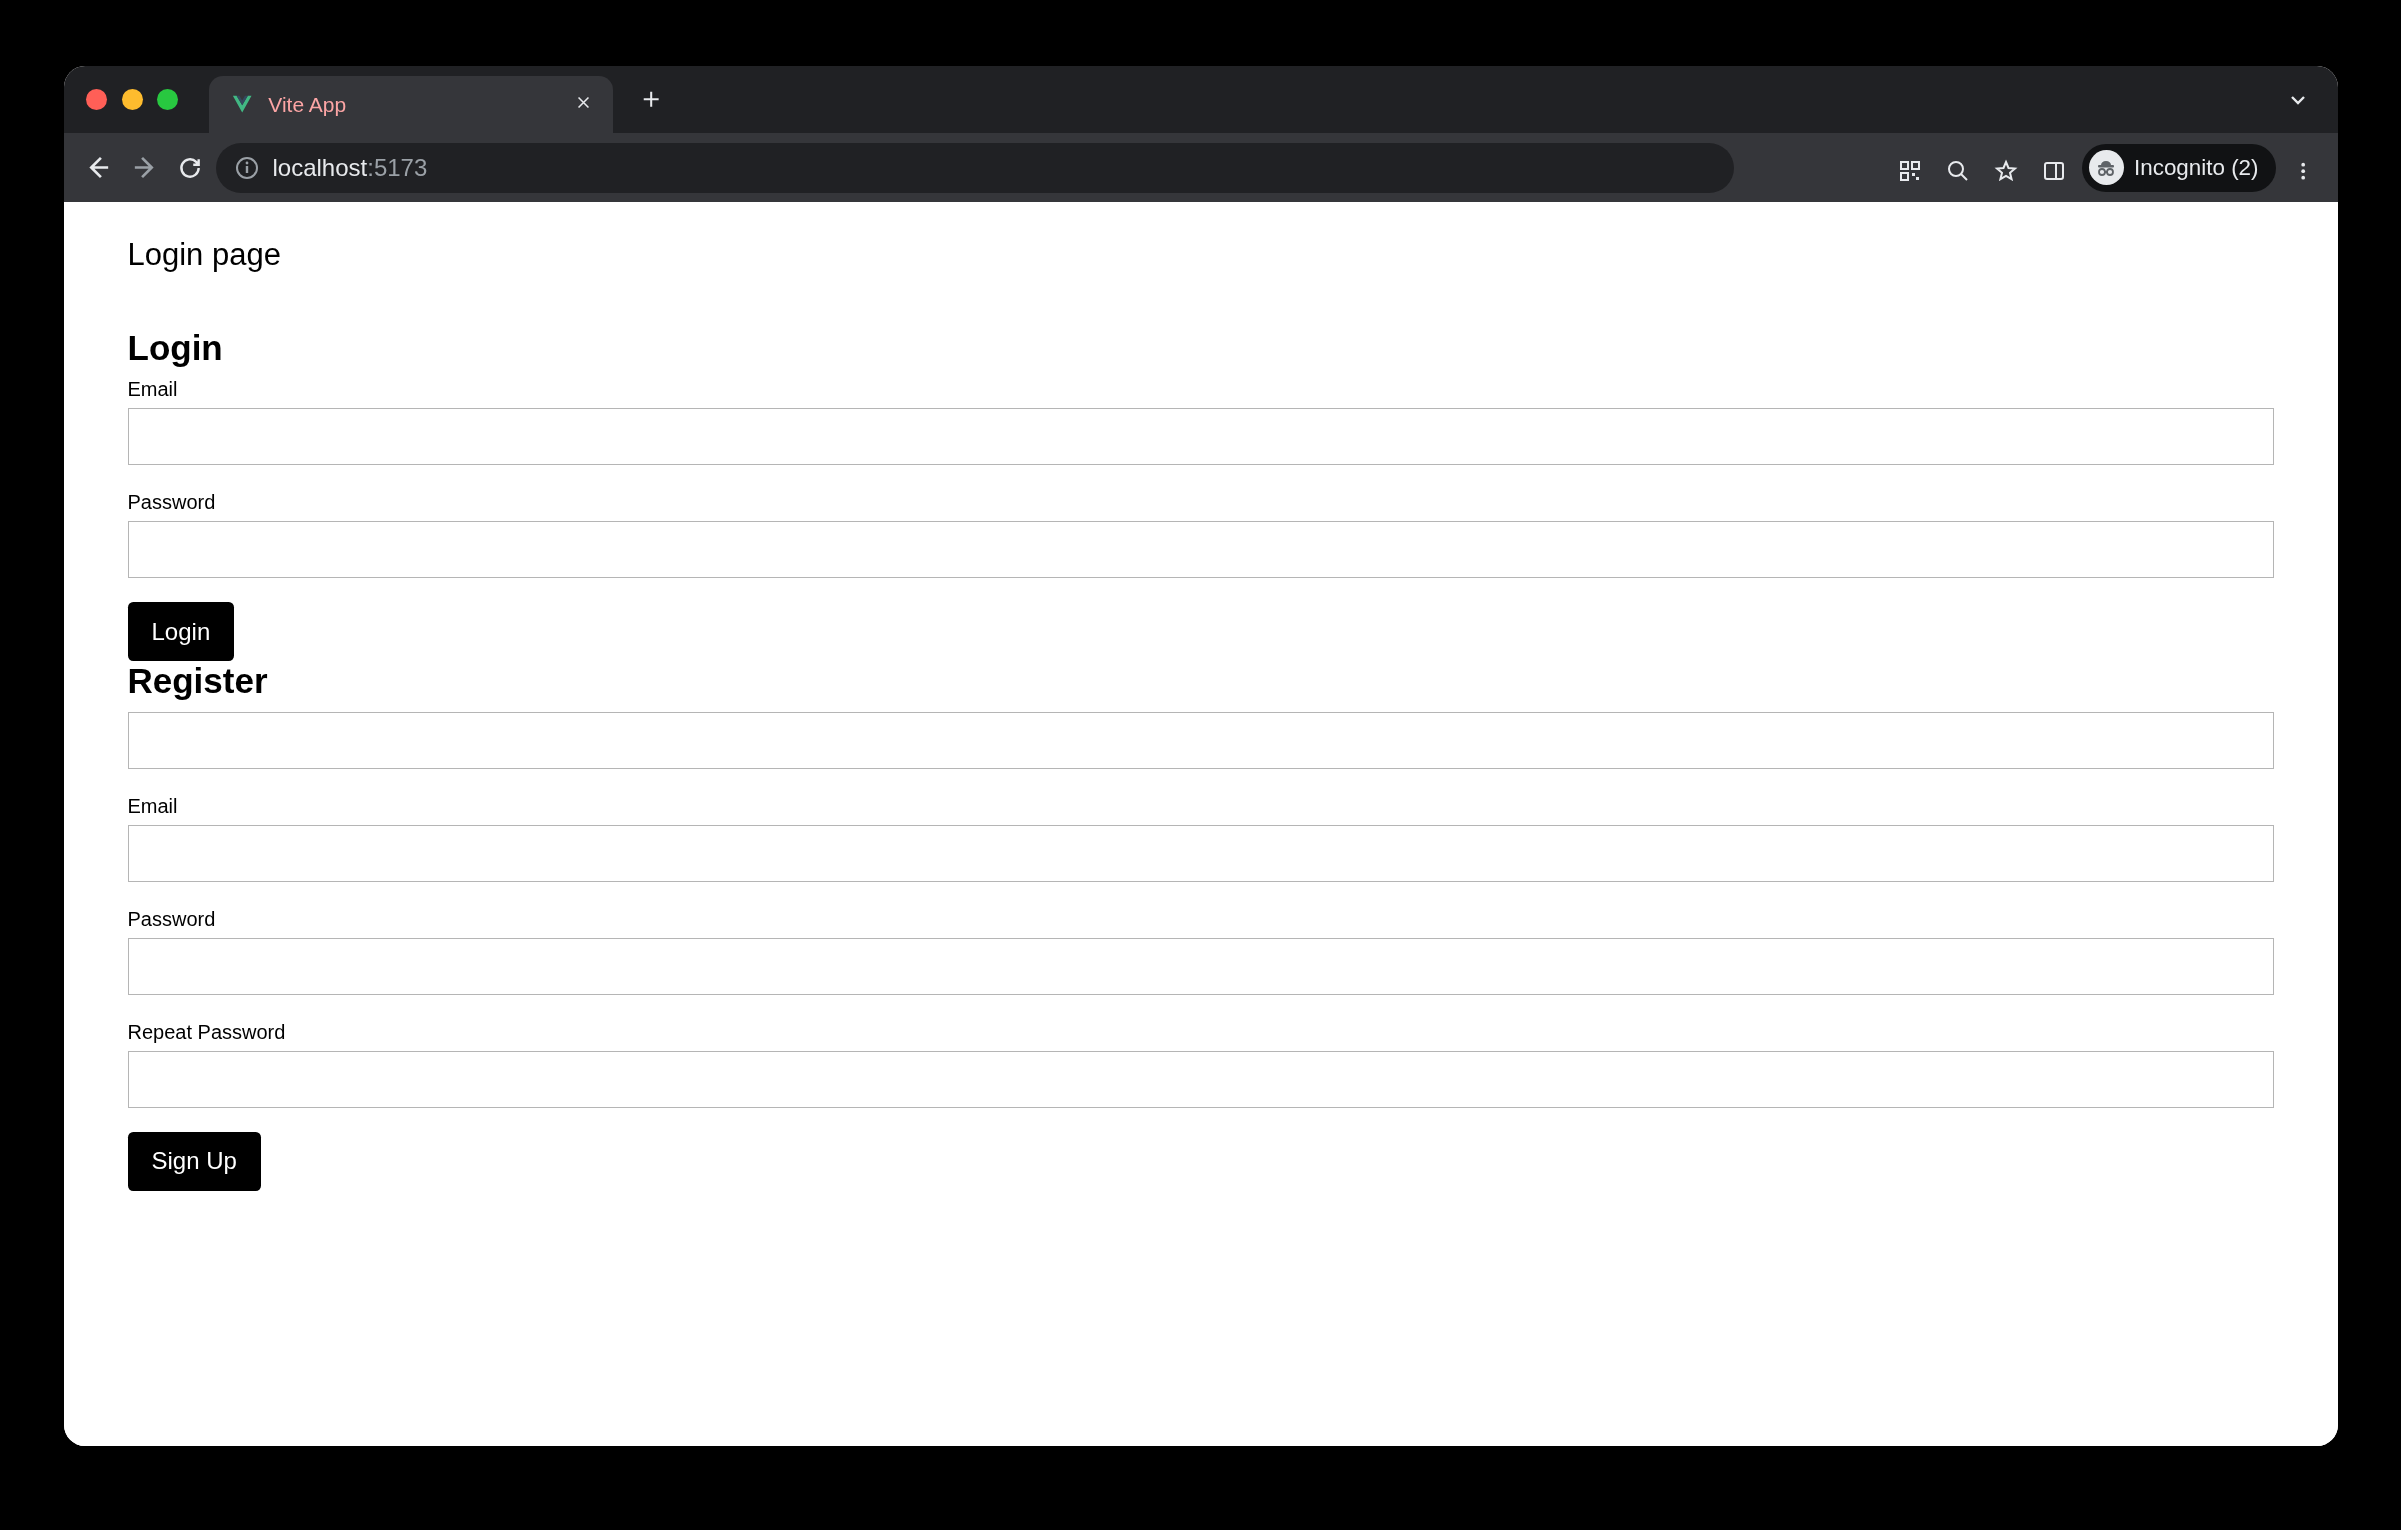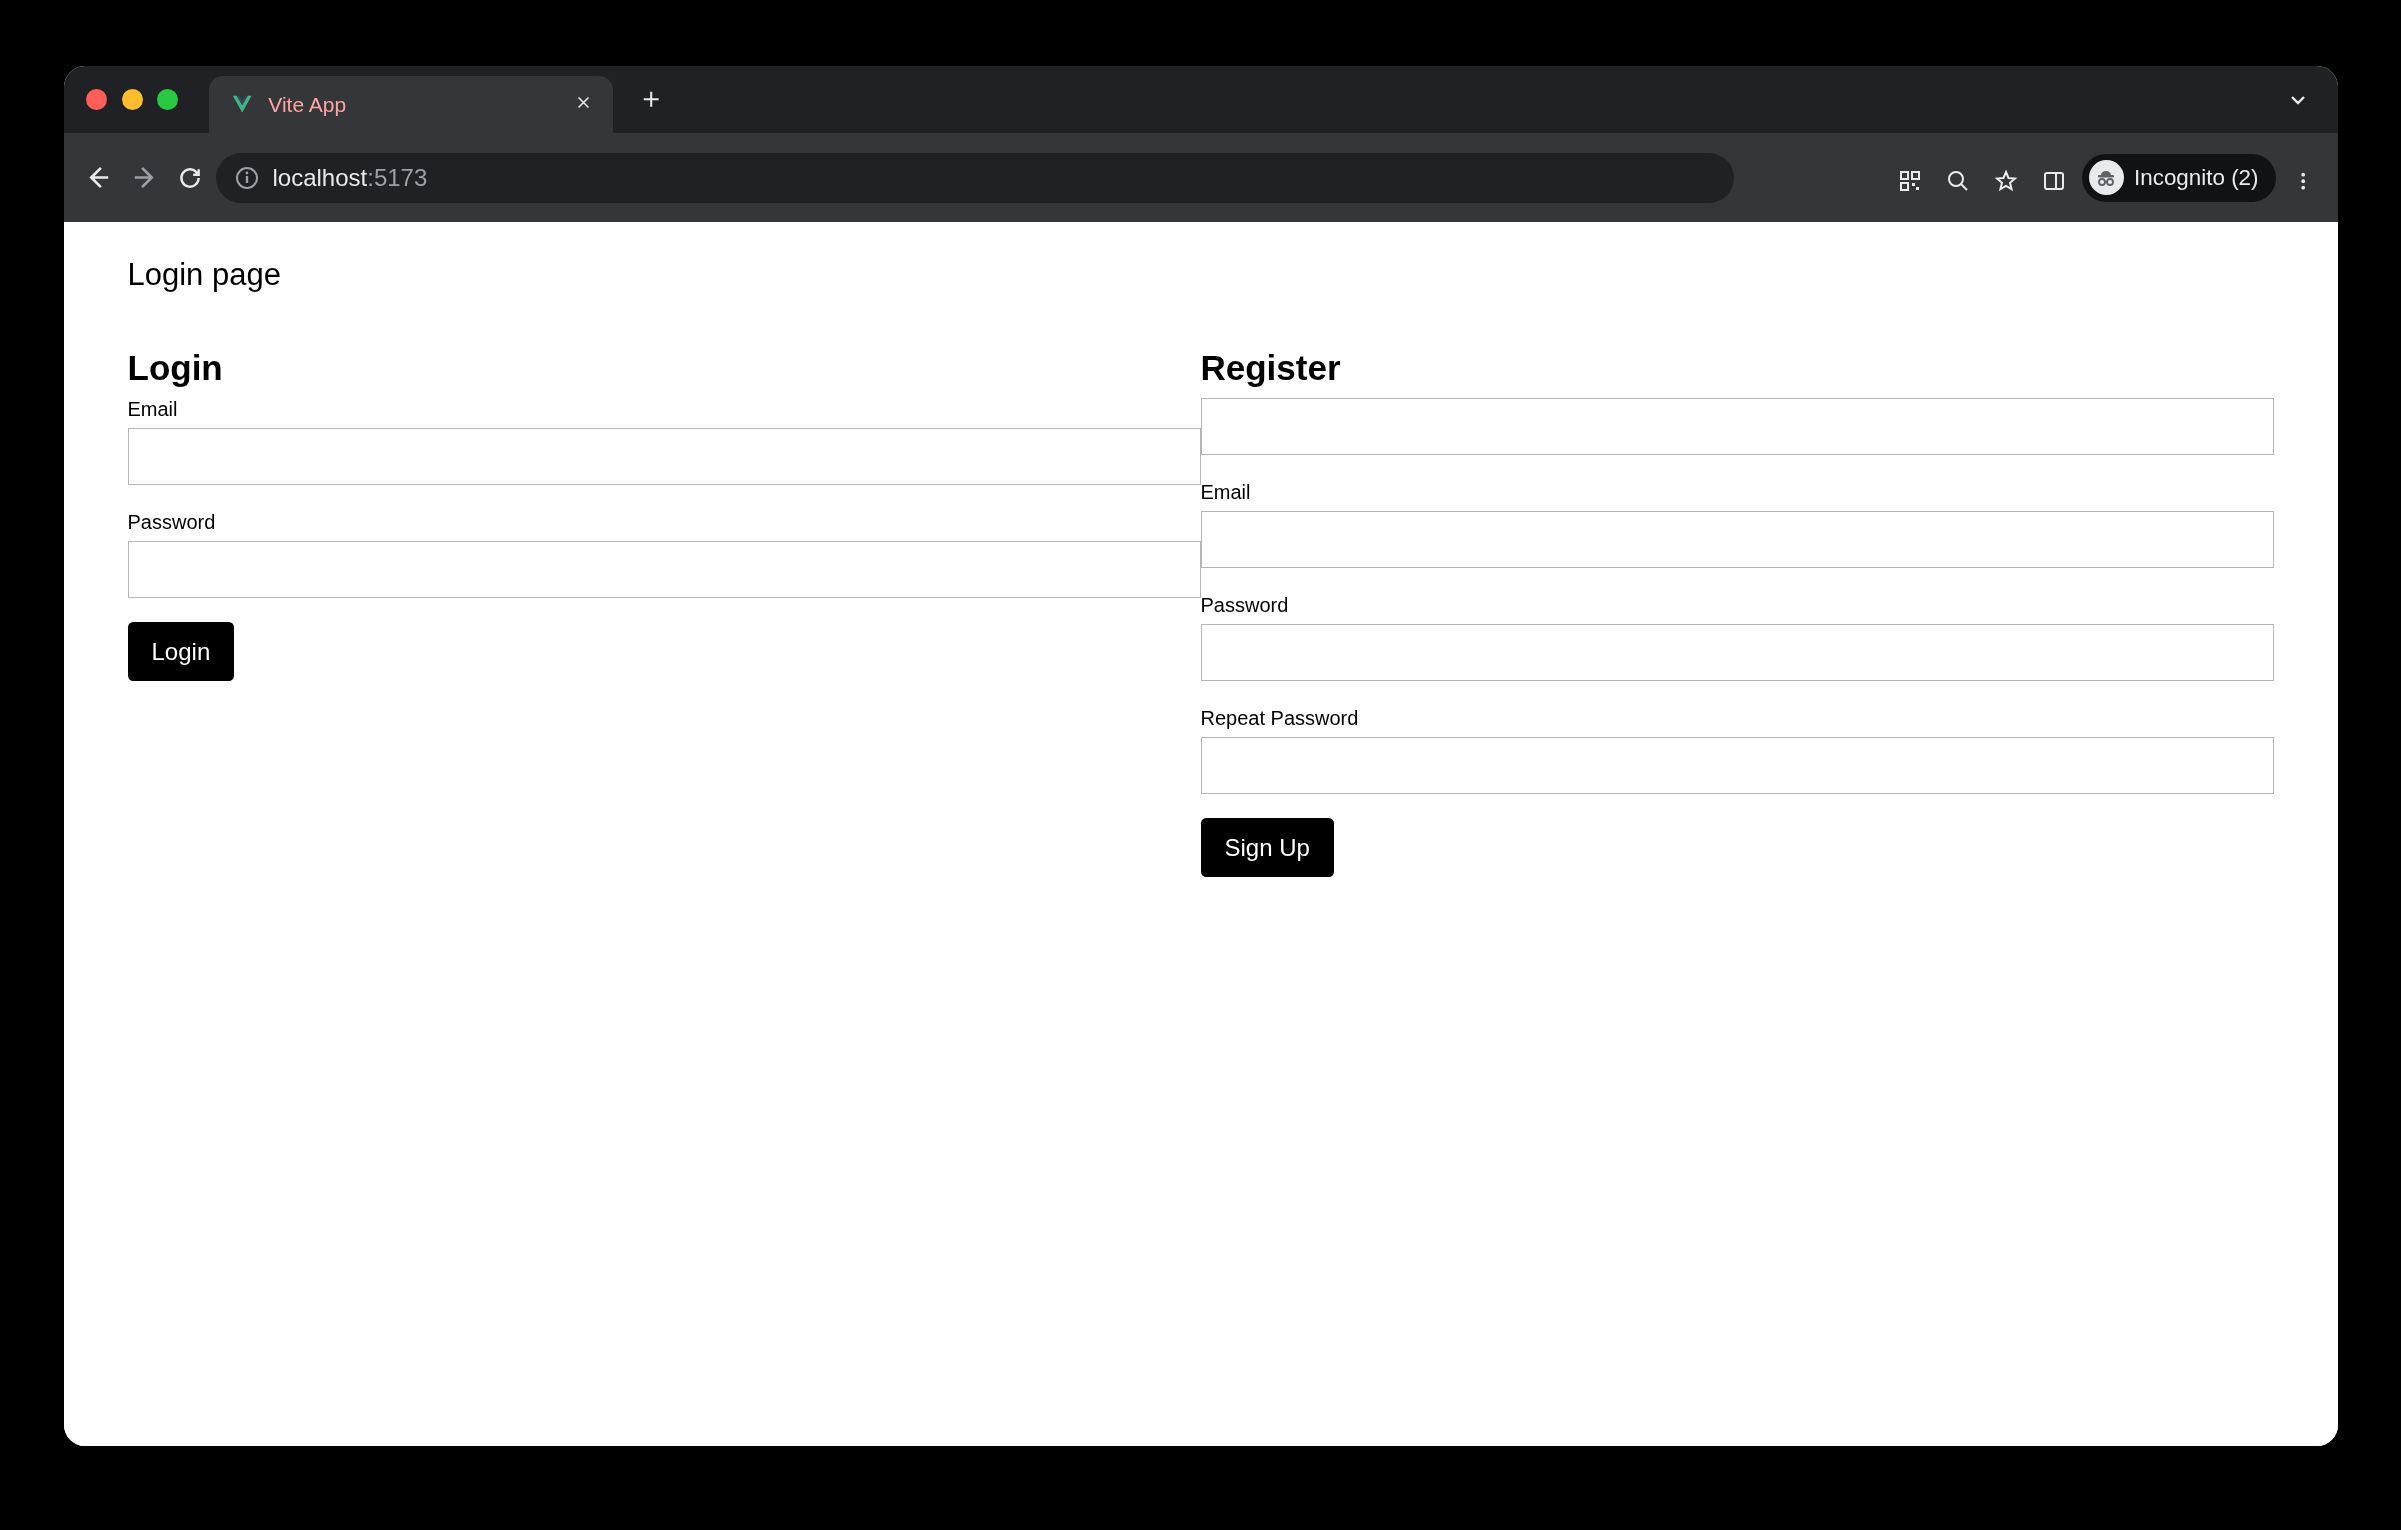--- a/index.html
+++ b/index.html
@@ -84,21 +84,21 @@
     .tabstrip-spacer { flex:1; }
     .tabs-chevron {
       color: #e8eaed;
       width: 41px; height:41px;
       display:flex; align-items:center; justify-content:center;
       margin-right: 7px;
       cursor:pointer;
     }
     .urlbar-row {
       background: #35363a;
-      height: 89px;
+      height: 69px;
       display: flex;
       align-items: center;
       padding: 0 14px;
       gap: 5px;
     }
     .nav-icon {
       width: 41px; height:41px;
       display:flex; align-items:center; justify-content:center;
       color: #9aa0a6;
       cursor:pointer;
@@ -165,21 +165,21 @@
       margin-bottom: 21px;
       letter-spacing: -0.4px;
     }
     .page-subtitle {
       font-size: 31px;
       font-weight: 400;
       margin-bottom: 55px;
     }
     .forms {
       display: grid;
-      grid-template-columns: 1fr 1fr;
+      grid-template-columns: 1fr;
     }
     .form-heading {
       font-size: 35px;
       font-weight: 800;
       margin-bottom: 10.4px;
     }
     .field-label {
       font-size: 20px;
       display:block;
       margin-bottom: 7px;

